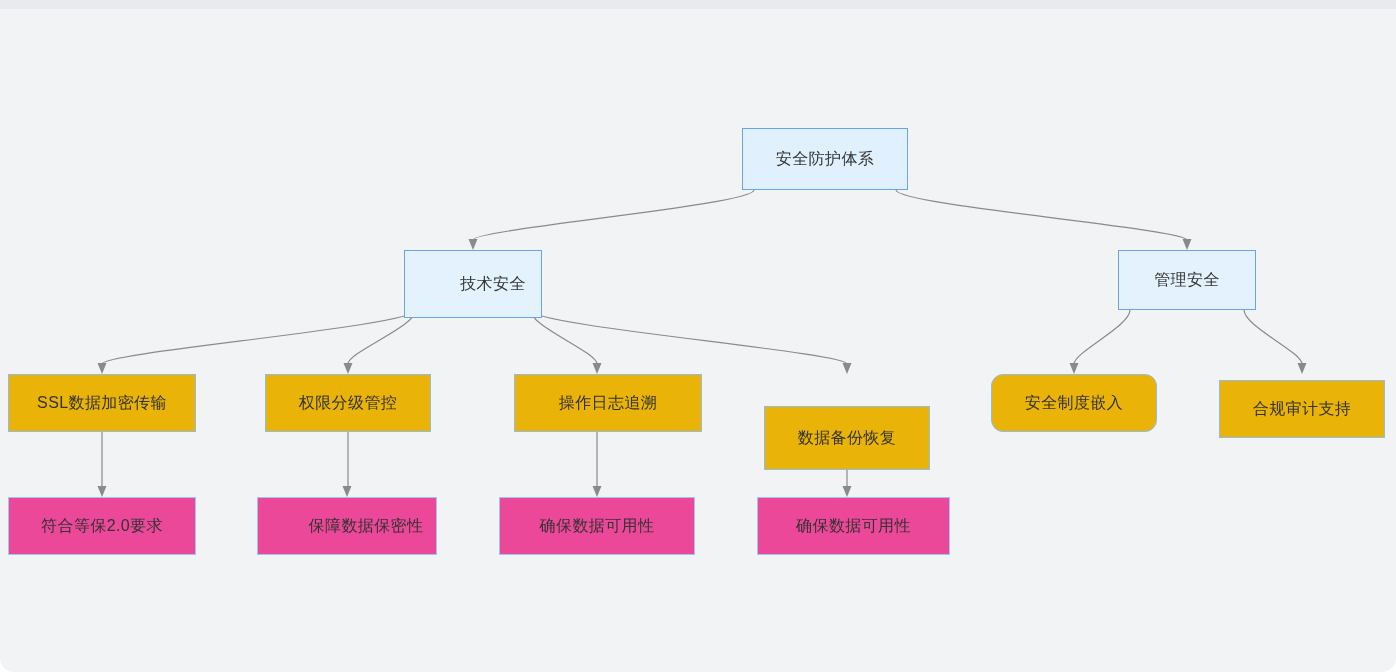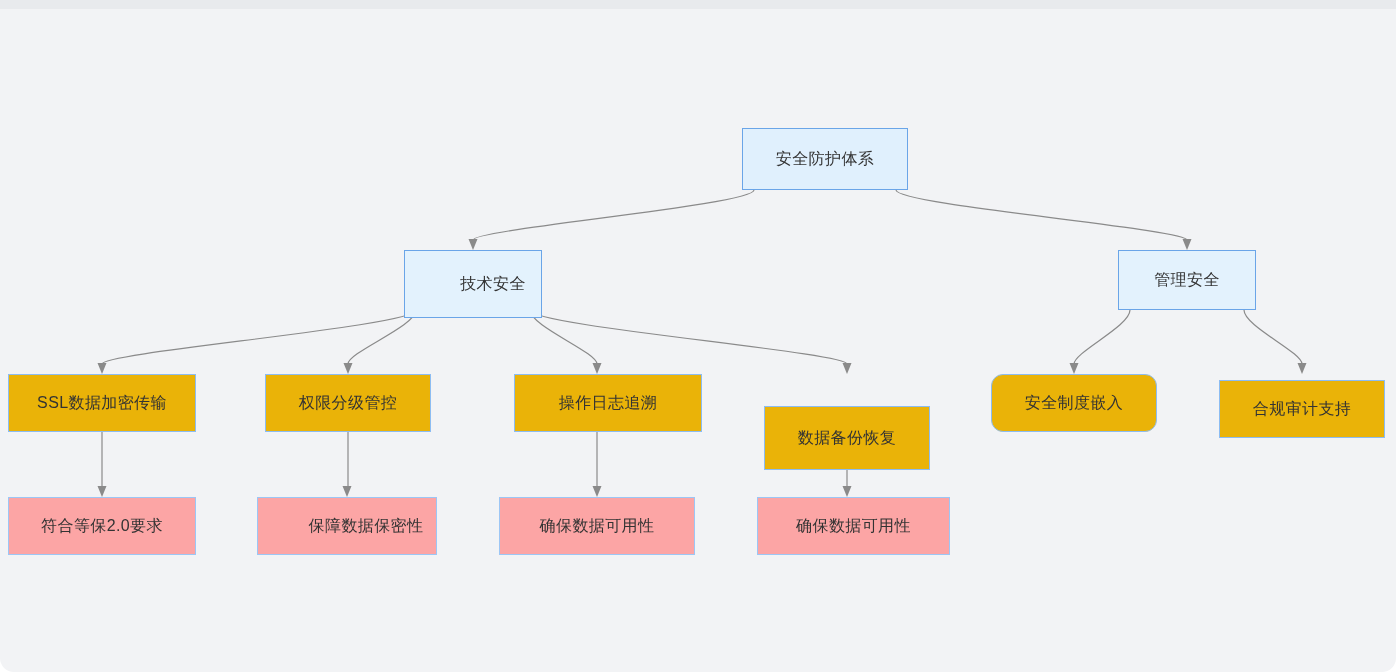--- a/index.html
+++ b/index.html
@@ -73,21 +73,21 @@
     font-size: 16px;
     line-height: 1.2;
     letter-spacing: 0.4px;
     white-space: nowrap;
     user-select: none;
   }
 
   .node.level-0 { background: #e0f0fd; border-color: #6aa5e8; }
   .node.level-1 { background: #e3f2fd; border-color: #6aa5e8; }
   .node.level-2 { background: #eab308; border-color: #8cbcf2; }
-  .node.level-3 { background: #fca5a5; border-color: #9cc6f5; text-align: center; }
+  .node.level-3 { background: #ec4899; border-color: #9cc6f5; text-align: center; }
 
   .node-label {
     display: block;
     pointer-events: none;
   }
 </style>
 </head>
 <body>
 
 <div id="diagram-root">

